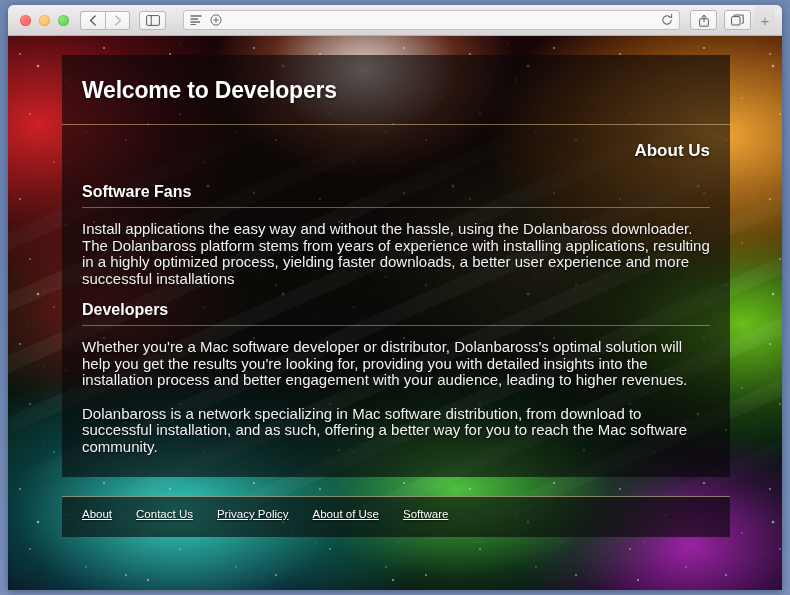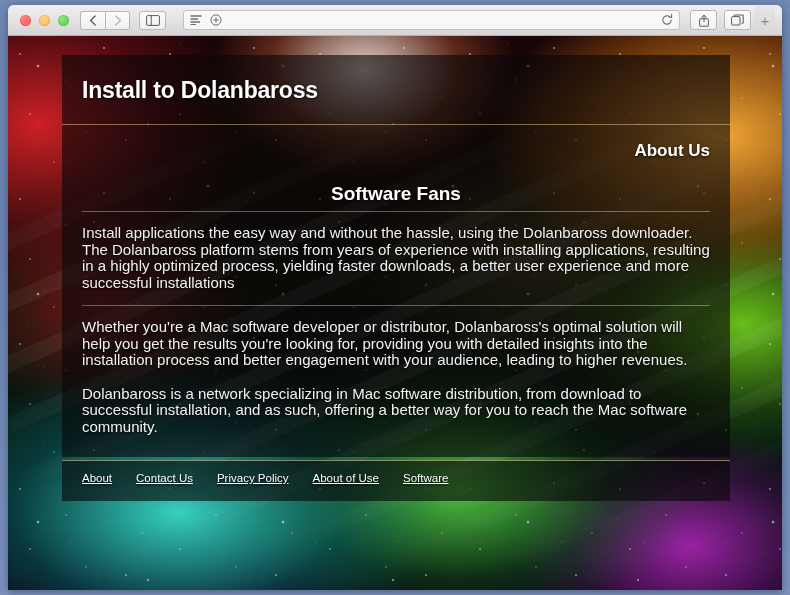--- a/index.html
+++ b/index.html
@@ -211,43 +211,42 @@
     margin: 0 0 22px 0;
     font-size: 17px;
     font-weight: bold;
     color: #ffffff;
     text-shadow: 0 1px 3px rgba(0,0,0,0.8);
     text-align: right;
   }
 
   .sub-head {
     margin: 0 0 6px 0;
-    font-size: 19px;
+    font-size: 16px;
     font-weight: bold;
     color: #ffffff;
     text-shadow: 0 1px 3px rgba(0,0,0,0.8);
-    text-align: center;
   }
   .rule {
     height: 1px;
     background: rgba(255,255,255,0.34);
     margin: 0 0 13px 0;
   }
   .body-copy {
     margin: 0 0 17px 0;
     font-size: 15px;
     line-height: 16.5px;
     color: #f2f2f2;
     text-shadow: 0 1px 2px rgba(0,0,0,0.85);
   }
   .body-copy:last-child { margin-bottom: 0; }
   .block-gap { height: 14px; }
 
   #site-footer {
-    margin-top: 3px;
+    margin-top: 19px;
     padding: 11px 20px 12px 20px;
     border-top: 1px solid rgba(255,240,190,0.50);
   }
   #footer-links {
     display: flex;
     gap: 24px;
     margin-bottom: 5px;
   }
   #footer-links a {
     color: #ffffff;
@@ -343,36 +342,37 @@
     <div id="viewport">
       <div id="nebula"></div>
       <div id="stars-a"></div>
       <div id="stars-b"></div>
       <div id="stars-c"></div>
       <div id="watermark"></div>
 
       <div id="page">
 
         <div id="site-header" class="panel">
-          <h1 id="site-title">Install to Dolanbaross</h1>
+          <h1 id="site-title">Welcome to Developers</h1>
         </div>
 
         <div id="content" class="panel">
 
           <h2 id="section-title">About Us</h2>
 
           <div>
             <h3 class="sub-head">Software Fans</h3>
             <div class="rule"></div>
             <p class="body-copy">Install applications the easy way and without the hassle, using the Dolanbaross downloader. The Dolanbaross platform stems from years of experience with installing applications, resulting in a highly optimized process, yielding faster downloads, a better user experience and more successful installations</p>
           </div>
 
           <div class="block-gap"></div>
 
           <div>
+            <h3 class="sub-head">Developers</h3>
             <div class="rule"></div>
             <p class="body-copy">Whether you're a Mac software developer or distributor, Dolanbaross's optimal solution will help you get the results you're looking for, providing you with detailed insights into the installation process and better engagement with your audience, leading to higher revenues.</p>
             <p class="body-copy">Dolanbaross is a network specializing in Mac software distribution, from download to successful installation, and as such, offering a better way for you to reach the Mac software community.</p>
           </div>
         </div>
 
         <div id="site-footer" class="panel">
           <div id="footer-links">
             <a href="#">About</a>
             <a href="#">Contact Us</a>

